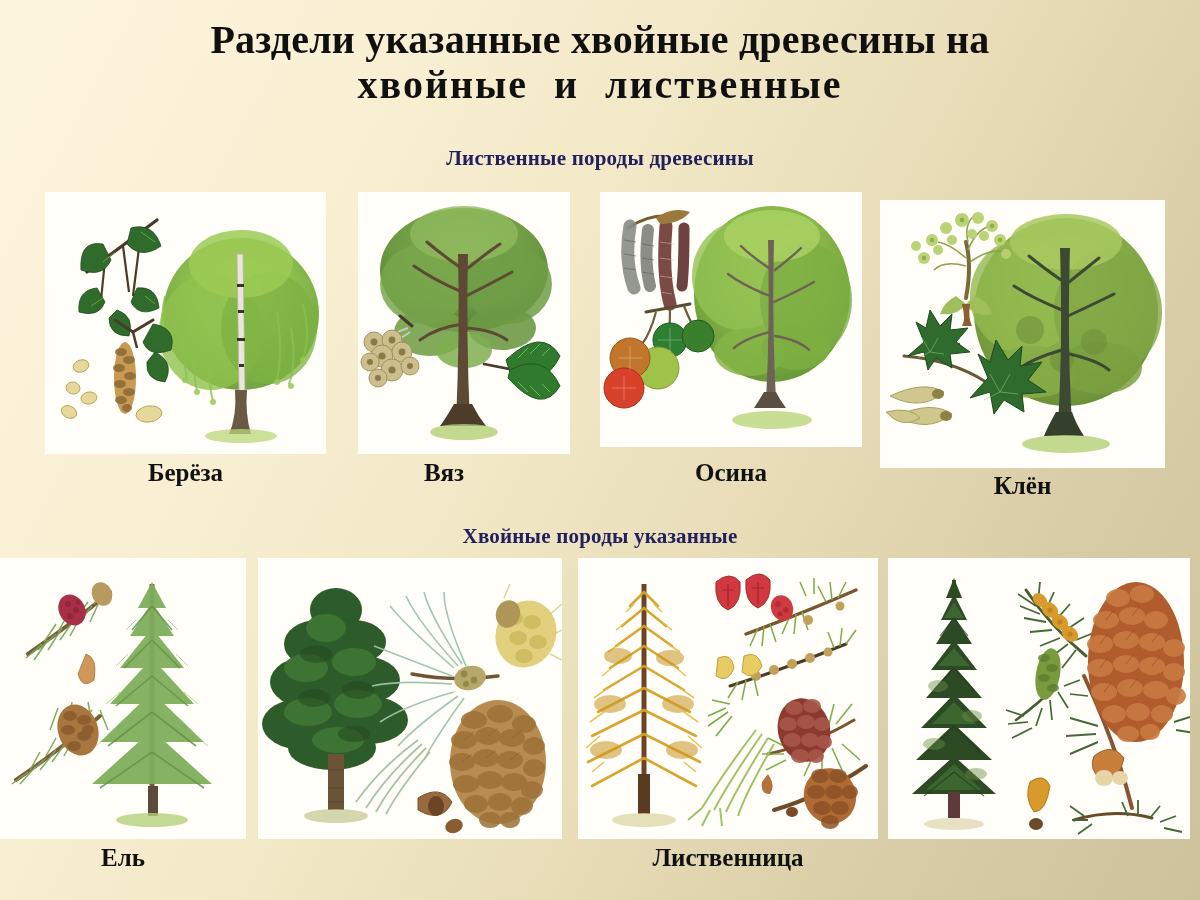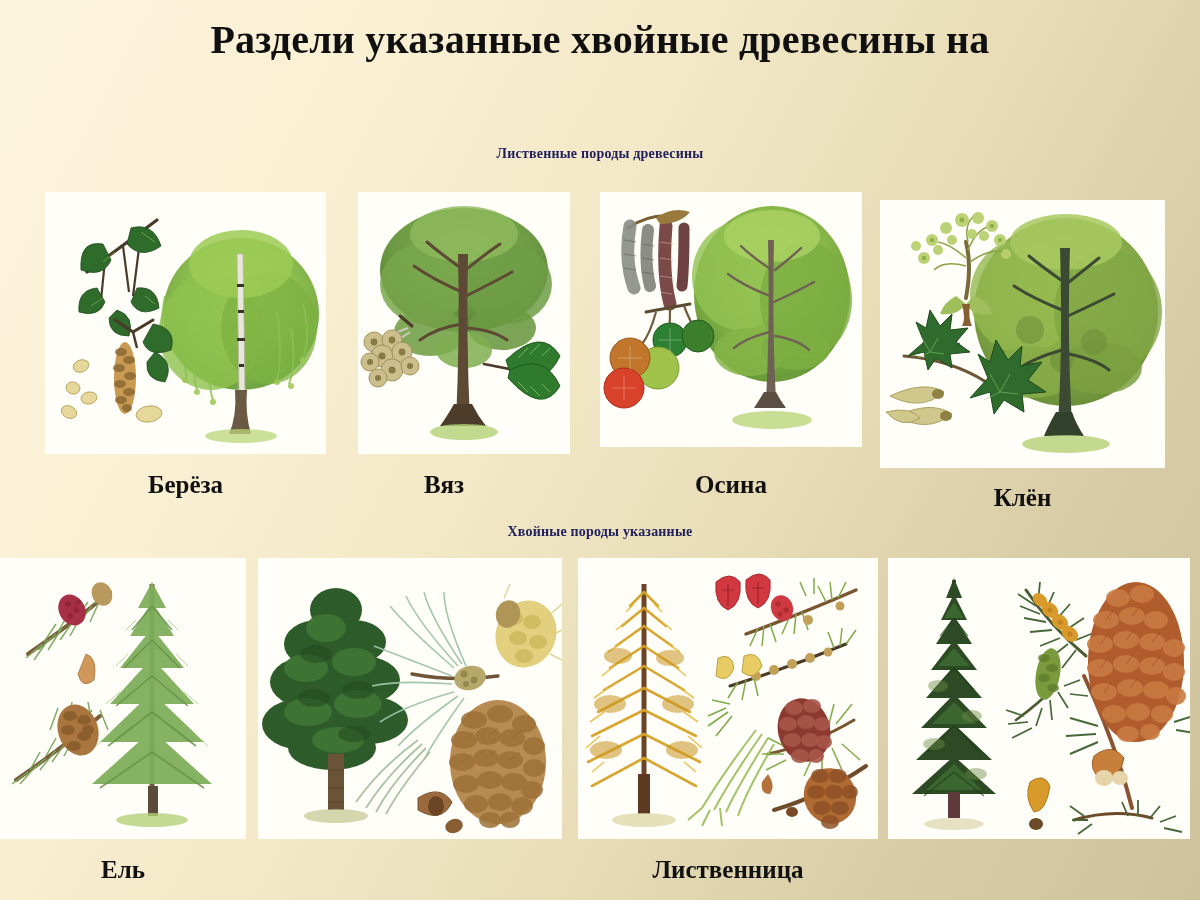--- a/index.html
+++ b/index.html
@@ -16,31 +16,31 @@
     position:absolute;left:0;right:0;top:18px;
     text-align:center;color:#101010;
     font-weight:bold;font-size:40px;line-height:1.12;
     letter-spacing:.2px;
   }
   .title .l2{display:block;letter-spacing:2px;}
   .title .l2 .gapw{display:inline-block;width:26px;}
 
   .section-head{
     position:absolute;left:0;right:0;text-align:center;
-    color:#21215e;font-weight:bold;font-size:14px;letter-spacing:.2px;
+    color:#21215e;font-weight:bold;font-size:21px;letter-spacing:.2px;
   }
   #head-deciduous{top:146px;}
   #head-conifer{top:524px;}
 
   .card{position:absolute;background:#fffef9;overflow:hidden;}
   .card svg{display:block;width:100%;height:100%;}
 
   .caption{
     position:absolute;text-align:center;color:#111;
-    font-weight:bold;font-size:25px;white-space:nowrap;margin-top:12px;
+    font-weight:bold;font-size:25px;white-space:nowrap;
   }
 
   
   #card-birch{left:45px;top:192px;width:281px;height:262px;}
   #card-elm  {left:358px;top:192px;width:212px;height:262px;}
   #card-aspen{left:600px;top:192px;width:262px;height:255px;}
   #card-maple{left:880px;top:200px;width:285px;height:268px;}
 
   #cap-birch{left:45px;top:459px;width:281px;}
   #cap-elm  {left:338px;top:459px;width:212px;}
@@ -58,20 +58,23 @@
   #cap-larch {left:578px;top:844px;width:300px;}
   #cap-pine  {left:888px;top:844px;width:302px;}
 </style>
 </head>
 <body>
 
 <div id="slide">
 
   <div class="title">
     <span>Раздели указанные хвойные древесины на</span>
+    <span class="l2">
+      <span>хвойные</span><span class="gapw"></span><span>и</span><span class="gapw"></span><span>лиственные</span>
+    </span>
   </div>
 
   <div class="section-head" id="head-deciduous">Лиственные породы древесины</div>
   <div class="section-head" id="head-conifer">Хвойные породы указанные</div>
 
   <div class="card" id="card-birch">
     <svg viewBox="0 0 281 262">
       <defs>
         <radialGradient id="bCrown" cx="50%" cy="38%" r="62%">
           <stop offset="0%" stop-color="#a8cf5e"></stop>

